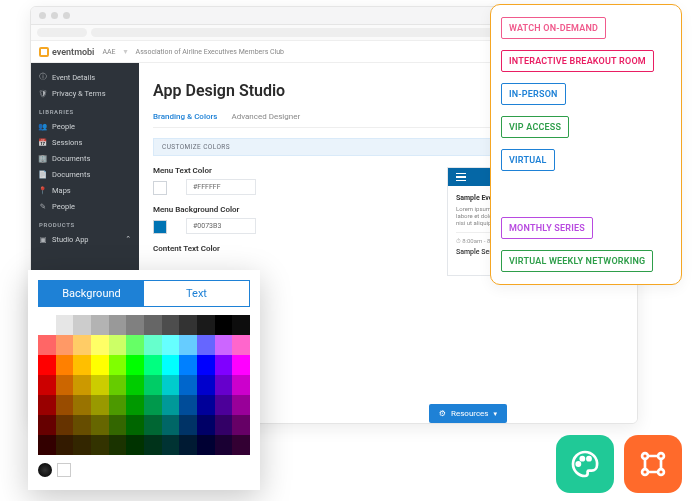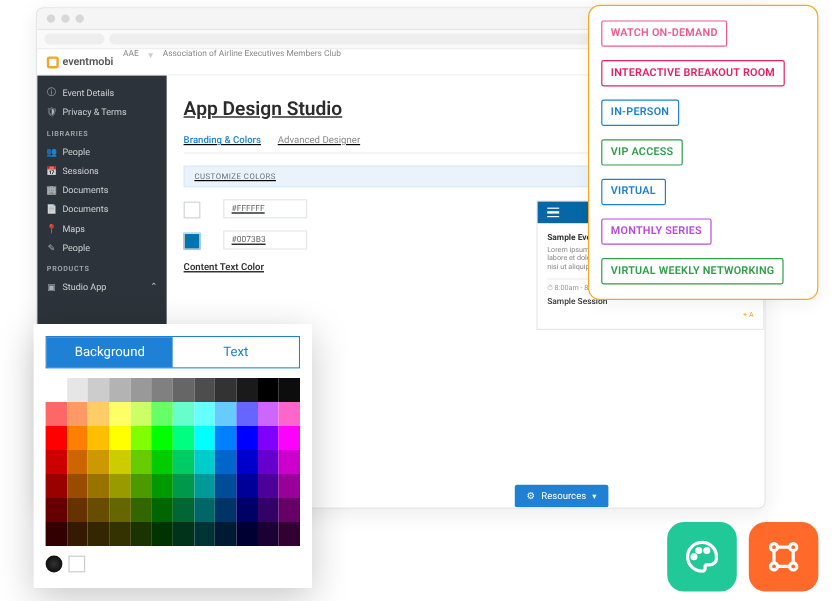--- a/index.html
+++ b/index.html
@@ -11,37 +11,37 @@
     border: 1px solid #e5e5e5; border-radius: 6px; background: #fff;
     box-shadow: 0 4px 18px rgba(0,0,0,0.08); overflow: hidden;
   }
   .chrome-bar { height: 18px; background: #f5f5f6; display: flex; align-items:center; padding:0 8px; gap:5px; border-bottom:1px solid #e5e5e5;}
   .dot { width:7px;height:7px;border-radius:50%;background:#d7d7d7;}
   .chrome-url { height: 16px; background:#fafafa; border-bottom:1px solid #eee; display:flex; align-items:center; gap:4px; padding:0 6px;}
   .url-pill{ height:9px; border-radius:5px; background:#eee;}
   .url-a{width:50px;} .url-b{flex:1;}
 
   
-  .app-header { height: 22px; display:flex; padding:0 8px; gap:8px; border-bottom:1px solid #eee; }
+  .app-header { height: 22px; display:flex; align-items:center; padding:0 8px; gap:8px; border-bottom:1px solid #eee; }
   .logo { display:flex;align-items:center;gap:3px;}
   .logo-mark{width:10px;height:10px;border:2px solid #f5a623;border-radius:2px;}
   .logo-text{font-size:9px;font-weight:600;color:#565656;}
   .app-header .sep{color:#ccc;font-size:8px;}
   .app-header .crumb{font-size:7px;color:#888;}
 
   
   .app-body { display:flex; height: calc(100% - 56px); }
   .sidebar { width:108px; background:#2d333a; color:#cdd1d4; font-size:7.5px; padding:6px 0; overflow:hidden;}
   .sidebar .item{display:flex;align-items:center;gap:5px;padding:3.5px 8px;cursor:pointer;}
   .sidebar .item .ic{width:8px;height:8px;opacity:.8;display:flex;align-items:center;justify-content:center;}
   .sidebar .item.caret{justify-content:space-between;}
   .sidebar .heading{padding:7px 8px 3px;font-size:6px;letter-spacing:.6px;color:#9aa0a6;font-weight:700;}
 
   
-  .main { flex:1; background:#fff; padding:10px 14px; position:relative; overflow:hidden;text-decoration:underline;}
+  .main { flex:1; background:#fff; padding:10px 14px; position:relative; overflow:hidden;}
   .page-title{font-size:16px;font-weight:600;color:#2b2b2b;margin:8px 0 12px;}
   .tabs{display:flex;gap:14px;font-size:8px;border-bottom:1px solid #eee;padding-bottom:6px;margin-bottom:10px;}
   .tab{color:#888;cursor:pointer;}
   .tab.active{color:#1e81d6;font-weight:500;}
   .section-label{font-size:6.5px;letter-spacing:.4px;color:#6a6f7a;background:#eaf3fb;border:1px solid #d9eaf9;padding:4px 8px;margin-bottom:10px;}
   .field-label{font-size:8px;font-weight:600;color:#333;margin-bottom:4px;}
   .swatch-row{display:flex;align-items:flex-end;gap:19px;margin-bottom:10px;}
   .swatch{width:14px;height:14px;border:1px solid #cfd4da;}
   .swatch.white{background:#fff;} .swatch.blue{background:#0073b3;}
   .value-input{font-size:7px;color:#666;padding:3px 6px;border:1px solid #e3e6ea;min-width:70px;}
@@ -161,25 +161,27 @@
     </div>
 
     <div class="main">
       <div class="page-title">App Design Studio</div>
       <div class="tabs">
         <div class="tab active">Branding &amp; Colors</div>
         <div class="tab">Advanced Designer</div>
       </div>
       <div class="section-label">CUSTOMIZE COLORS</div>
 
+      <div class="field-label">Menu Text Color</div>
       <div class="swatch-row">
         <div class="swatch white"></div>
         <div class="value-input">#FFFFFF</div>
       </div>
 
+      <div class="field-label">Menu Background Color</div>
       <div class="swatch-row">
         <div class="swatch blue"></div>
         <div class="value-input">#0073B3</div>
       </div>
 
       <div class="field-label">Content Text Color</div>
 
       <div class="preview">
         <div class="preview-bar">
           <div class="hamburger">
@@ -302,21 +304,21 @@
     <div class="foot-sw"></div>
   </div>
 </div>
 
 <div class="tags-card" id="tags">
     <div class="tag" style="color: rgb(240, 90, 140); border-color: rgb(240, 90, 140);">WATCH ON-DEMAND</div>
     <div class="tag" style="color: rgb(233, 30, 99); border-color: rgb(233, 30, 99);">INTERACTIVE BREAKOUT ROOM</div>
     <div class="tag" style="color: rgb(30, 129, 214); border-color: rgb(30, 129, 214);">IN-PERSON</div>
     <div class="tag" style="color: rgb(46, 158, 74); border-color: rgb(46, 158, 74);">VIP ACCESS</div>
     <div class="tag" style="color: rgb(30, 129, 214); border-color: rgb(30, 129, 214);">VIRTUAL</div>
-    <div class="tag" style="color: rgb(184, 74, 224); border-color: rgb(184, 74, 224);">MONTHLY SERIES</div>
+    <div class="tag" style="color: rgb(184, 74, 224); border-color: rgb(184, 74, 224); margin-top: 35px;">MONTHLY SERIES</div>
     <div class="tag" style="color: rgb(46, 158, 74); border-color: rgb(46, 158, 74);">VIRTUAL WEEKLY NETWORKING</div>
   </div>
 
 <div class="blob green">
   <svg width="32" height="32" viewBox="0 0 24 24">
       <path d="M12 3a9 9 0 1 0 0 18c1.5 0 2-1 2-2s-.5-2 1-2h2a4 4 0 0 0 4-4 9 9 0 0 0-9-10z"></path>
       <circle cx="7" cy="12" r="1.2" fill="#fff"></circle>
       <circle cx="10" cy="8" r="1.2" fill="#fff"></circle>
       <circle cx="15" cy="8" r="1.2" fill="#fff"></circle>
     </svg>

